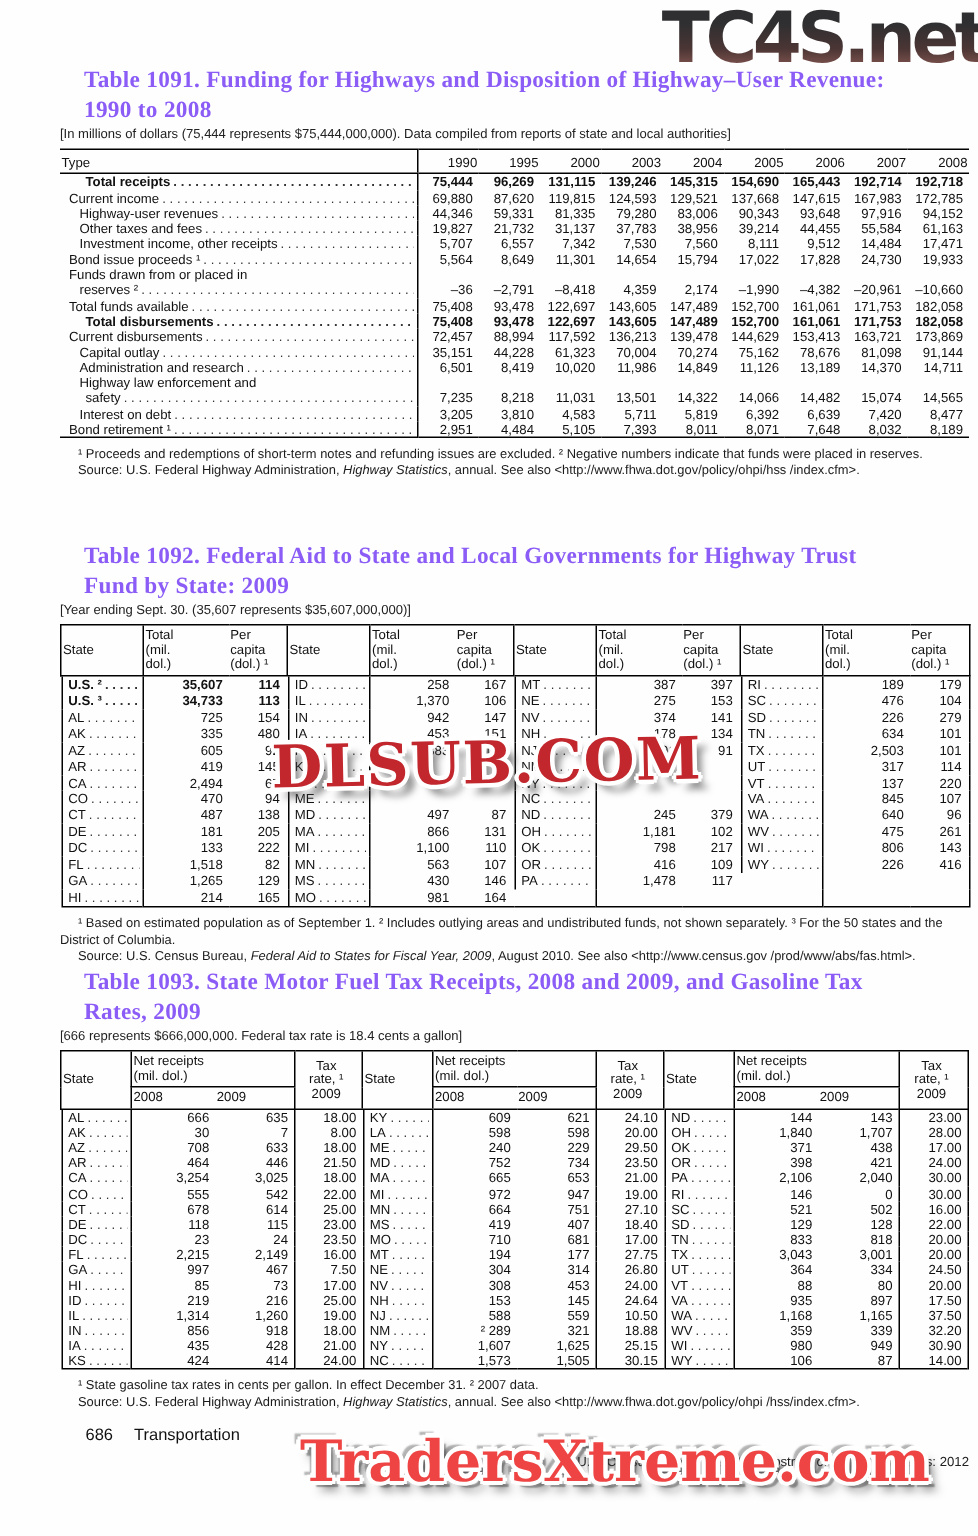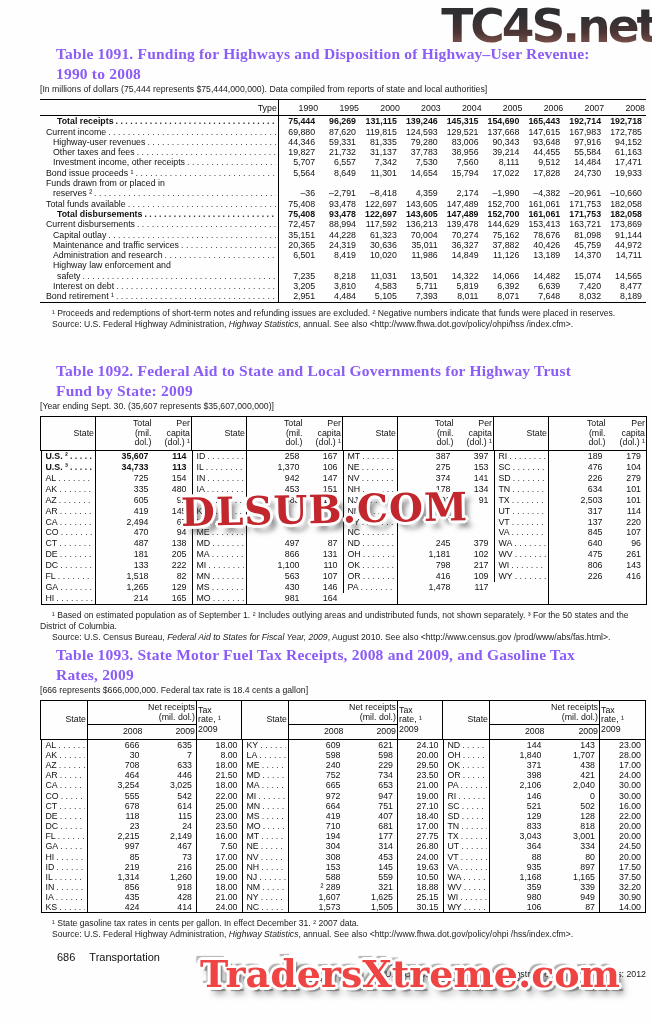--- a/index.html
+++ b/index.html
@@ -8,21 +8,21 @@
   .sec{position:absolute;left:40px;width:606px;}
   #sec1091{top:44px;} #sec1092{top:361px;} #sec1093{top:645px;}
 
   .ttl{font-family:"Liberation Serif",serif;font-weight:bold;font-size:15.5px;line-height:20px;
        color:#8b5cf6;letter-spacing:.2px;margin-left:16px;}
   .note{font-size:8.7px;line-height:10px;margin-top:0;color:#222;}
 
   table{border-collapse:collapse;width:100%;table-layout:fixed;margin-top:5px;font-size:8.8px;color:#111;}
   th,td{padding:0;font-weight:normal;vertical-align:bottom;overflow:hidden;white-space:nowrap;}
   thead th{border-top:1.5px solid #000;border-bottom:1px solid #000;vertical-align:middle;
-           text-align:right;line-height:9.6px;padding:2px 1px;}
+           text-align:left;line-height:9.6px;padding:2px 1px;}
   table{border-bottom:1.5px solid #000;}
   .num{text-align:right;padding-right:4px;}
   .vl,.tl{border-left:1px solid #000;}
   .orr{border-right:1px solid #000;}
   .b td,.bb{font-weight:bold;}
 
   
   .lab,.st{display:flex;align-items:baseline;}
   .dots{flex:1;overflow:hidden;white-space:nowrap;color:#333;margin:0 2px;}
   .dots::after{content:". . . . . . . . . . . . . . . . . . . . . . . . . . . . . . . . . . . . . . . . . . . . . . . . . . . . . . . . . . . .";}
@@ -38,21 +38,21 @@
   #t1092 .st,#t1092 .st-h{border-left:1px solid #000;}
   #t1092 .tl,#t1092 .tot-h{border-left:1px solid #000;}
   #t1092 .pc{padding-right:5px;}
 
   
   #t1093 td{line-height:10.15px;}
   #t1093 .st{padding-left:4px;}
   #t1093 .st,#t1093 .st3-h{border-left:1px solid #000;}
   #t1093 .tl,#t1093 .net-h,#t1093 .tax-h,#t1093 .y08{border-left:1px solid #000;}
   #t1093 .net-h{border-bottom:.8px solid #000;}
-  #t1093 .tax-h{text-align:left;padding-right:4px;margin-left:16px;}
+  #t1093 .tax-h{text-align:center;padding-right:4px;margin-left:16px;}
 
   .fn{font-size:8.6px;line-height:11px;margin-top:5px;text-indent:12px;color:#1b1b1b;}
   .src{font-size:8.6px;line-height:11px;text-indent:12px;color:#1b1b1b;}
   .src .it{font-style:italic;}
 
   .pgfoot{position:absolute;left:57px;top:951px;font-size:11px;color:#111;}
   .pgfoot .num6{margin-right:14px;}
   .credit{position:absolute;right:6px;top:969px;width:460px;text-align:right;font-size:8.8px;color:#222;}
 
   
@@ -275,35 +275,20 @@
             </td>
             <td class="num vl">35,151</td>
             <td class="num">44,228</td>
             <td class="num">61,323</td>
             <td class="num">70,004</td>
             <td class="num">70,274</td>
             <td class="num">75,162</td>
             <td class="num">78,676</td>
             <td class="num">81,098</td>
             <td class="num">91,144</td>
-          </tr>
-          <tr>
-            <td class="lab i1">
-              <span>Maintenance and traffic services</span>
-              <span class="dots"></span>
-            </td>
-            <td class="num vl">20,365</td>
-            <td class="num">24,319</td>
-            <td class="num">30,636</td>
-            <td class="num">35,011</td>
-            <td class="num">36,327</td>
-            <td class="num">37,882</td>
-            <td class="num">40,426</td>
-            <td class="num">45,759</td>
-            <td class="num">44,972</td>
           </tr>
           <tr>
             <td class="lab i1">
               <span>Administration and research</span>
               <span class="dots"></span>
             </td>
             <td class="num vl">6,501</td>
             <td class="num">8,419</td>
             <td class="num">10,020</td>
             <td class="num">11,986</td>
@@ -1156,21 +1141,21 @@
             </td>
             <td class="num tl">219</td>
             <td class="num">216</td>
             <td class="num tl">25.00</td>
             <td class="st">
               <span>NH</span>
               <span class="dots"></span>
             </td>
             <td class="num tl">153</td>
             <td class="num">145</td>
-            <td class="num tl">19.63</td>
+            <td class="num tl">24.64</td>
             <td class="st">
               <span>VA</span>
               <span class="dots"></span>
             </td>
             <td class="num tl">935</td>
             <td class="num">897</td>
             <td class="num tl orr">17.50</td>
           </tr>
           <tr>
             <td class="st">

